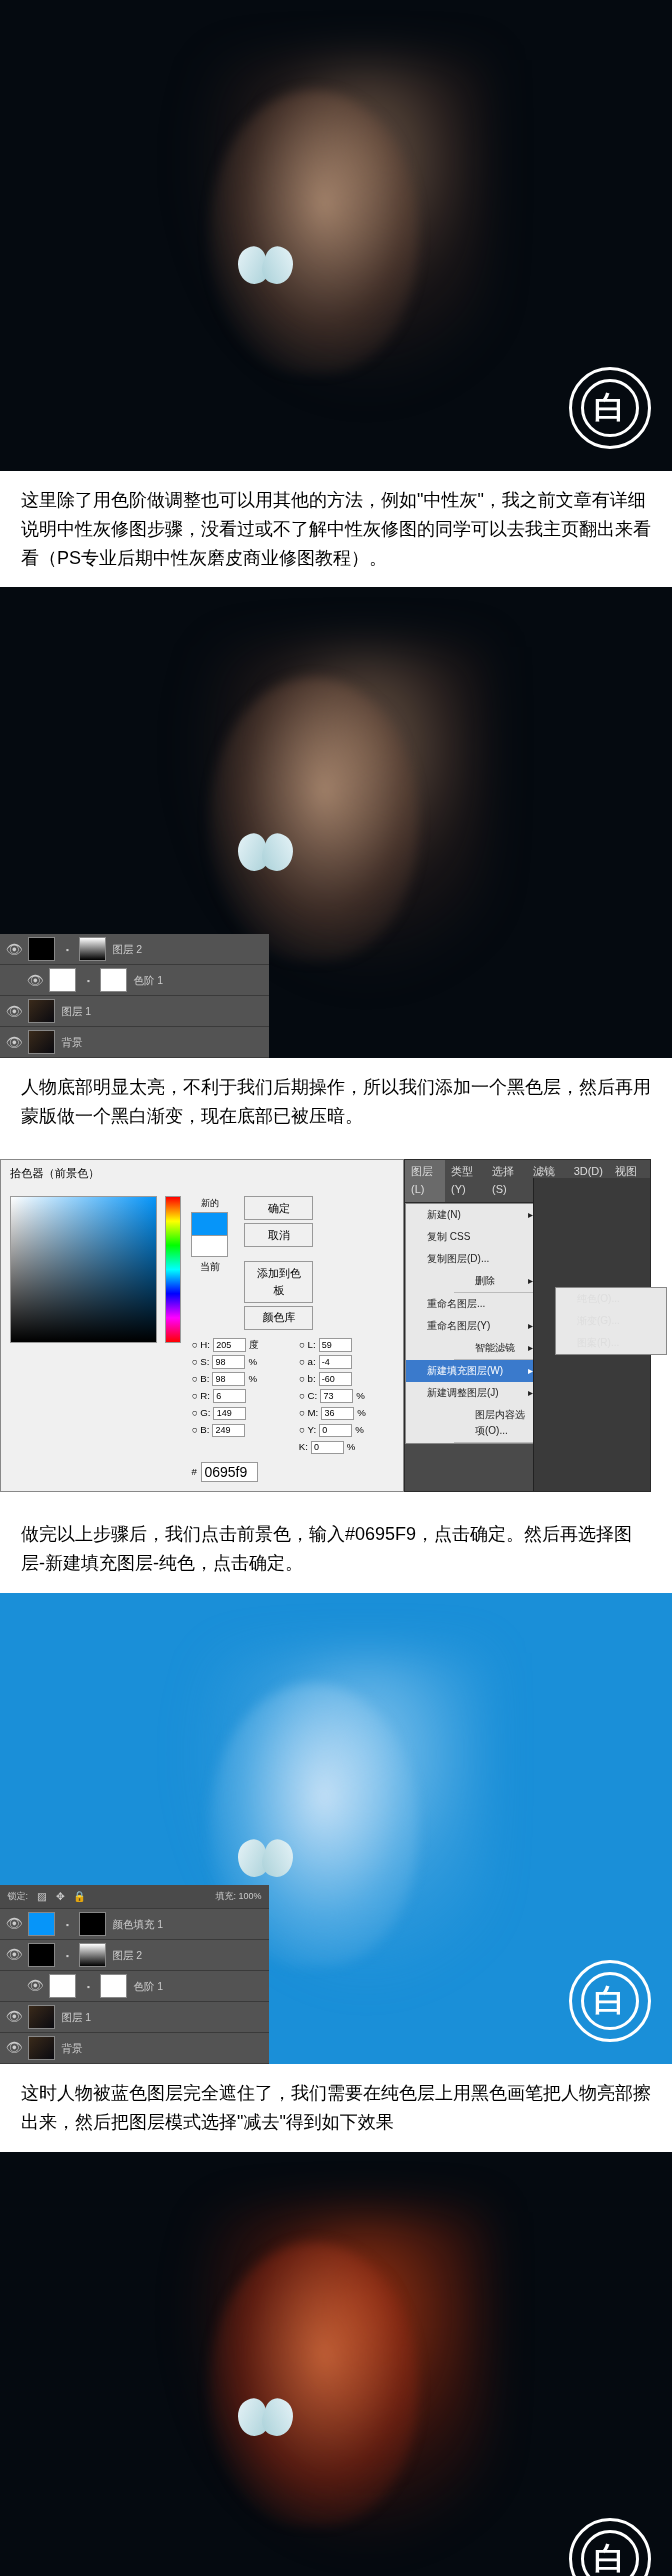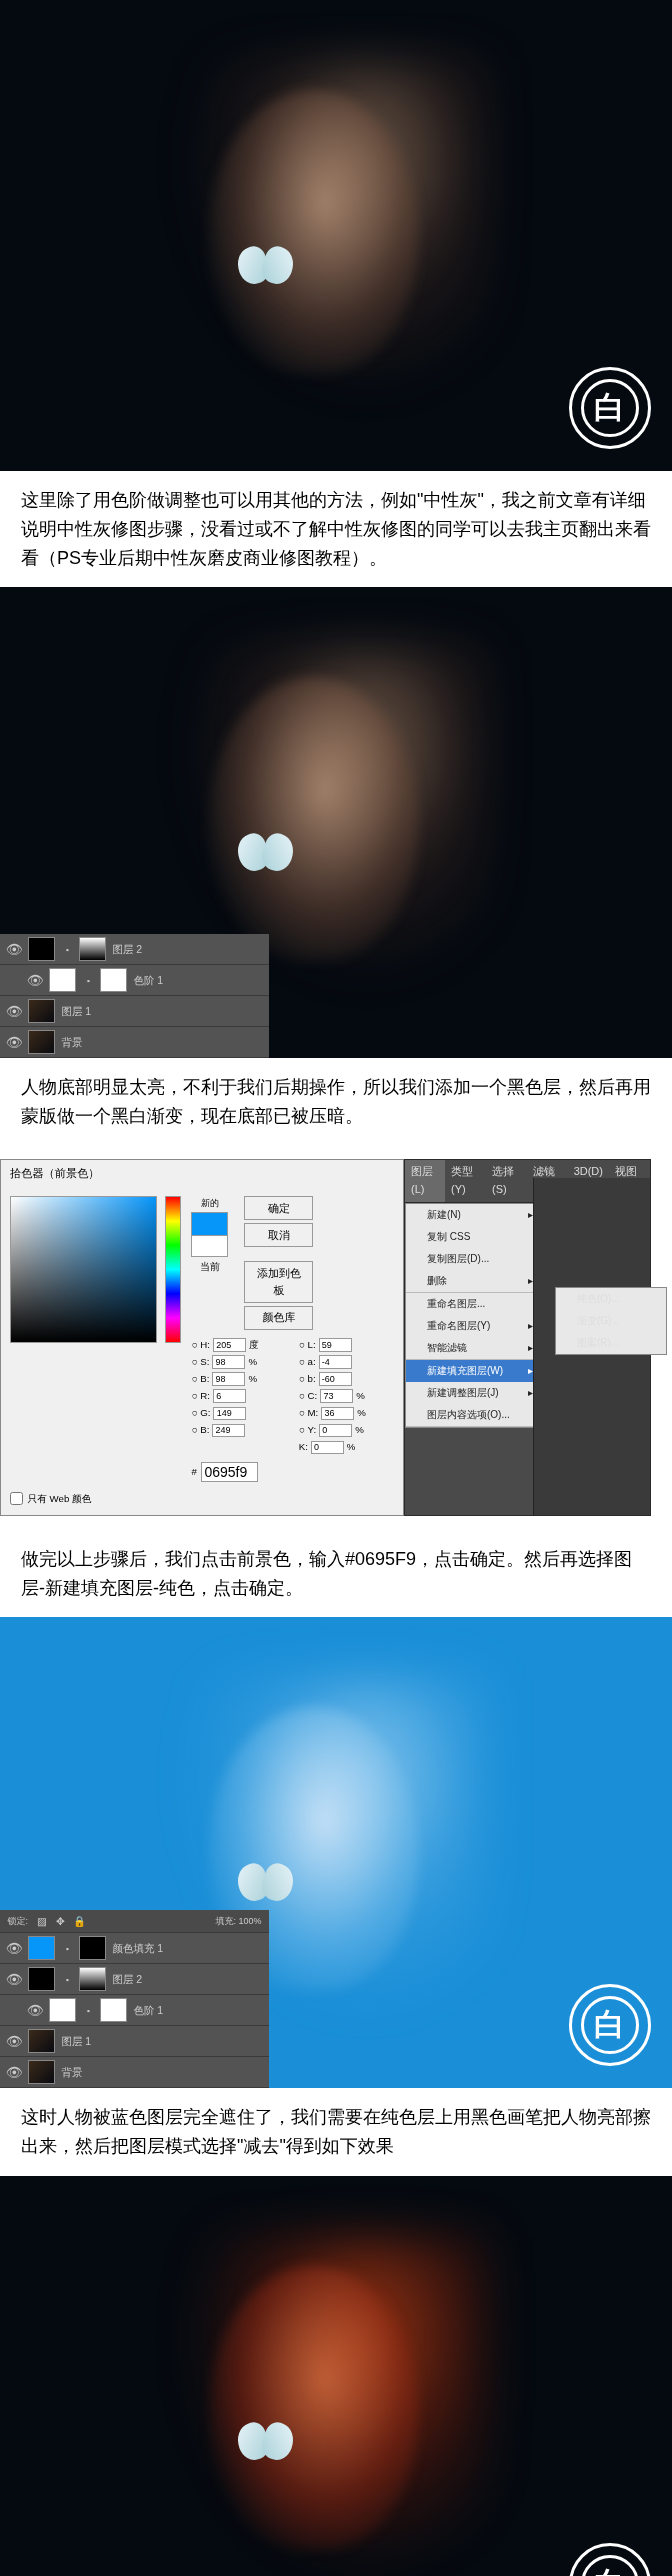--- a/index.html
+++ b/index.html
@@ -318,20 +318,21 @@
       font-size: 10px;
       display: flex;
       justify-content: space-between;
     }
     .menu-item.highlighted {
       background: #3a7acc;
       color: #fff;
     }
     .menu-item.sep {
       border-bottom: 0.7px solid #bbb;
+      margin-left: 48px;
     }
     .submenu {
       position: absolute;
       left: 150px;
       top: 127px;
       width: 112px;
       background: #e8e8e8;
       border: 0.7px solid #888;
     }
     .bg-panel {
@@ -490,24 +491,20 @@
               <span>K:</span>
               <input value="0" style="">
               <span>%</span>
             </div>
           </div>
         <div class="hex-row">
           <span>#</span>
           <input value="0695f9" style="">
         </div>
       </div>
-    </div>
-    <div class="web-only">
-      <input type="checkbox" style="">
-      <span>只有 Web 颜色</span>
     </div>
   </div>
 
   <div class="menu-panel">
     <div class="menu-bar" id="menu-bar">
         <div class="menu-bar-item active">图层(L)</div>
         <div class="menu-bar-item">类型(Y)</div>
         <div class="menu-bar-item">选择(S)</div>
         <div class="menu-bar-item">滤镜(T)</div>
         <div class="menu-bar-item">3D(D)</div>

